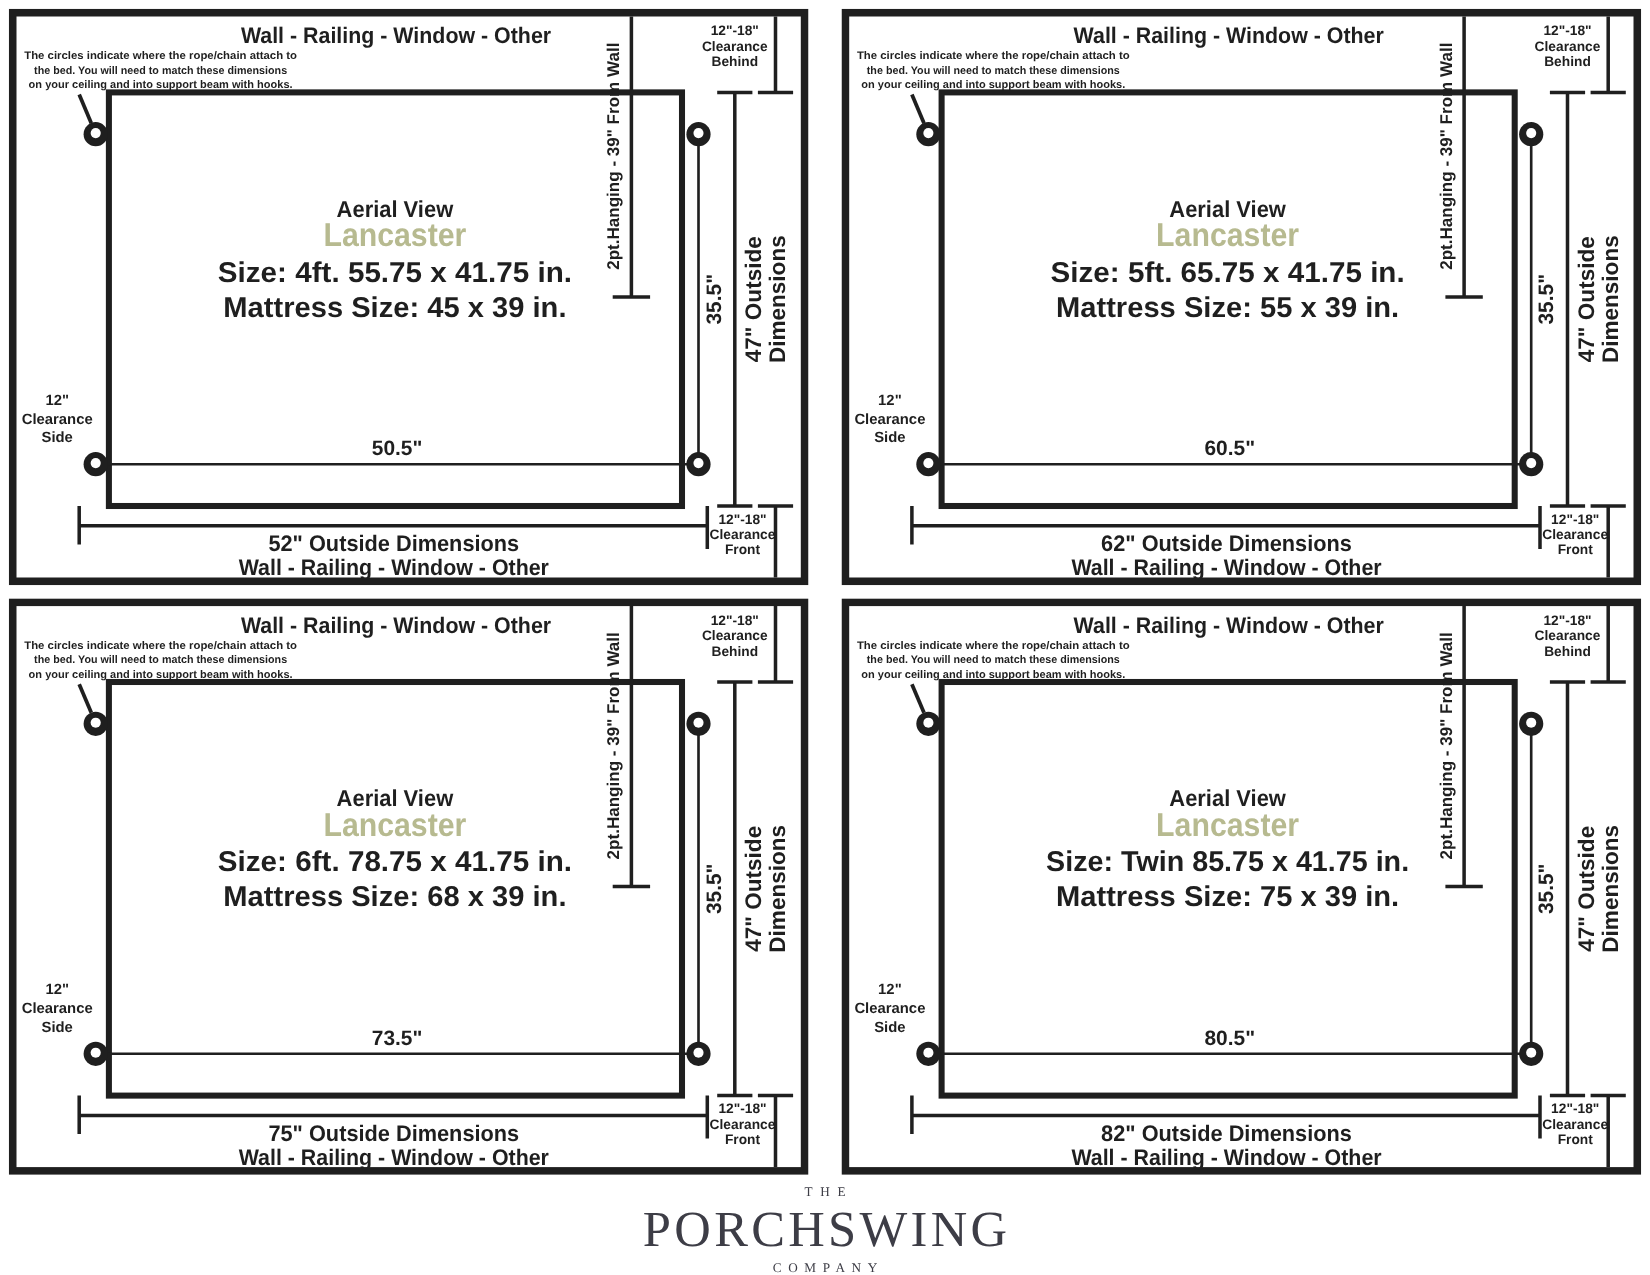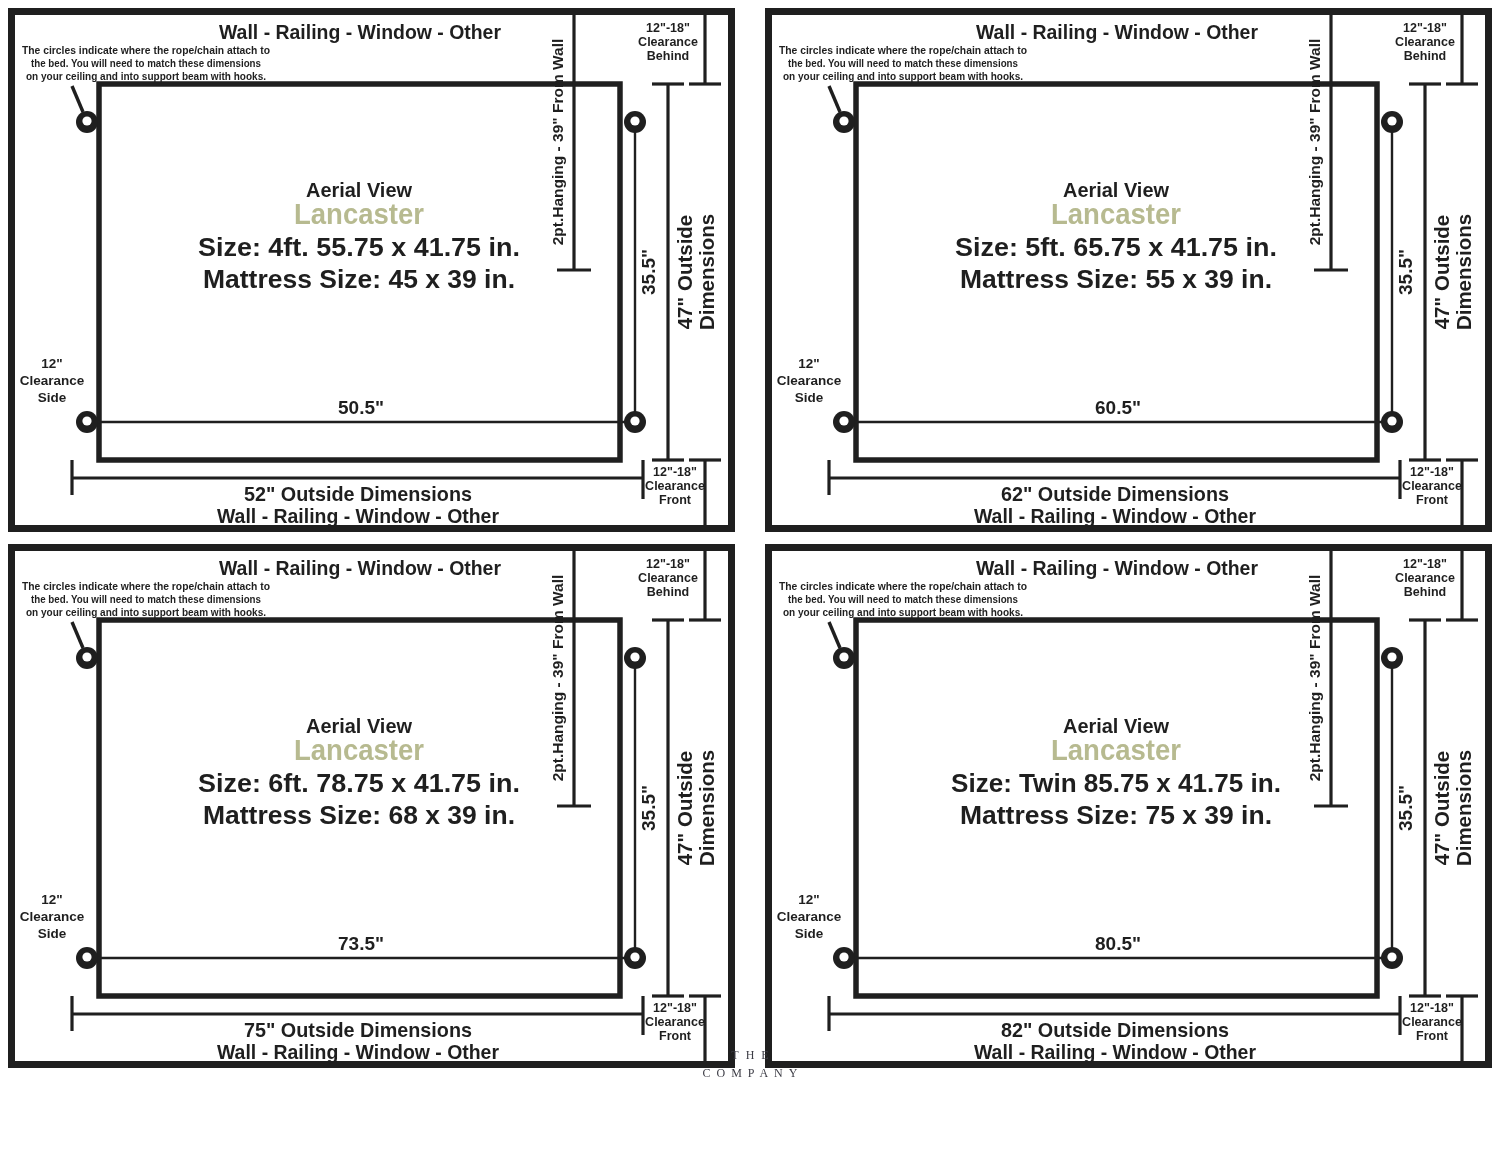--- a/index.html
+++ b/index.html
@@ -8,21 +8,21 @@
   .panel{position:absolute;width:785px;height:524px;}
   .p0{left:8px;top:8px}.p1{left:765px;top:8px}.p2{left:8px;top:544px}.p3{left:765px;top:544px}
   svg text{fill:#1f1f1f;font-family:"Liberation Sans",sans-serif;font-weight:700;}
   .ln{stroke:#1f1f1f;fill:none;}
   .w2{stroke-width:2.4}.w3{stroke-width:3.2}.w34{stroke-width:3.4}.w5{stroke-width:5.5}.w7{stroke-width:7}
   .mid{text-anchor:middle}
   .f10{font-size:10px}.f12{font-size:12.5px}.f13{font-size:13.5px}.f15{font-size:15.5px}
   .f19{font-size:19px}.f20{font-size:20.5px}.f21{font-size:21px}.f26{font-size:26px}.f30{font-size:30px}
   .sage{fill:#b7ba90}
   .ring-o{fill:#1f1f1f}.ring-i{fill:#ffffff}
-  .logo{position:absolute;left:0;right:0;top:1048px;text-align:center;color:#3d3d46;
+  .logo{position:absolute;left:0;right:0;top:1076px;text-align:center;color:#3d3d46;
         font-family:"Liberation Serif",serif;}
   .logo-the{font-size:12px;letter-spacing:7px;margin-left:7px;}
   .logo-name{font-size:46px;letter-spacing:3px;line-height:1.04;margin:3px 0 0 3px;font-weight:400;}
   .logo-co{font-size:12px;letter-spacing:6px;margin:3px 0 0 6px;font-family:Liberation Serif, serif;}
 </style>
 </head>
 <body>
 
 <div class="wrap">
 
@@ -269,16 +269,17 @@
       <text class="f20 mid" x="350" y="493" textLength="228" lengthAdjust="spacingAndGlyphs">82" Outside Dimensions</text>
       <text class="f20 mid" x="350" y="515" textLength="282" lengthAdjust="spacingAndGlyphs">Wall - Railing - Window - Other</text>
       <text class="f12 mid" x="667" y="468">12"-18"</text>
       <text class="f12 mid" x="667" y="482">Clearance</text>
       <text class="f12 mid" x="667" y="496">Front</text>
     </svg>
   </div>
 
   <div class="logo">
     <div class="logo-the">THE</div>
+    <div class="logo-name">PORCHSWING</div>
     <div class="logo-co">COMPANY</div>
   </div>
 
 </div>
 
 </body></html>

